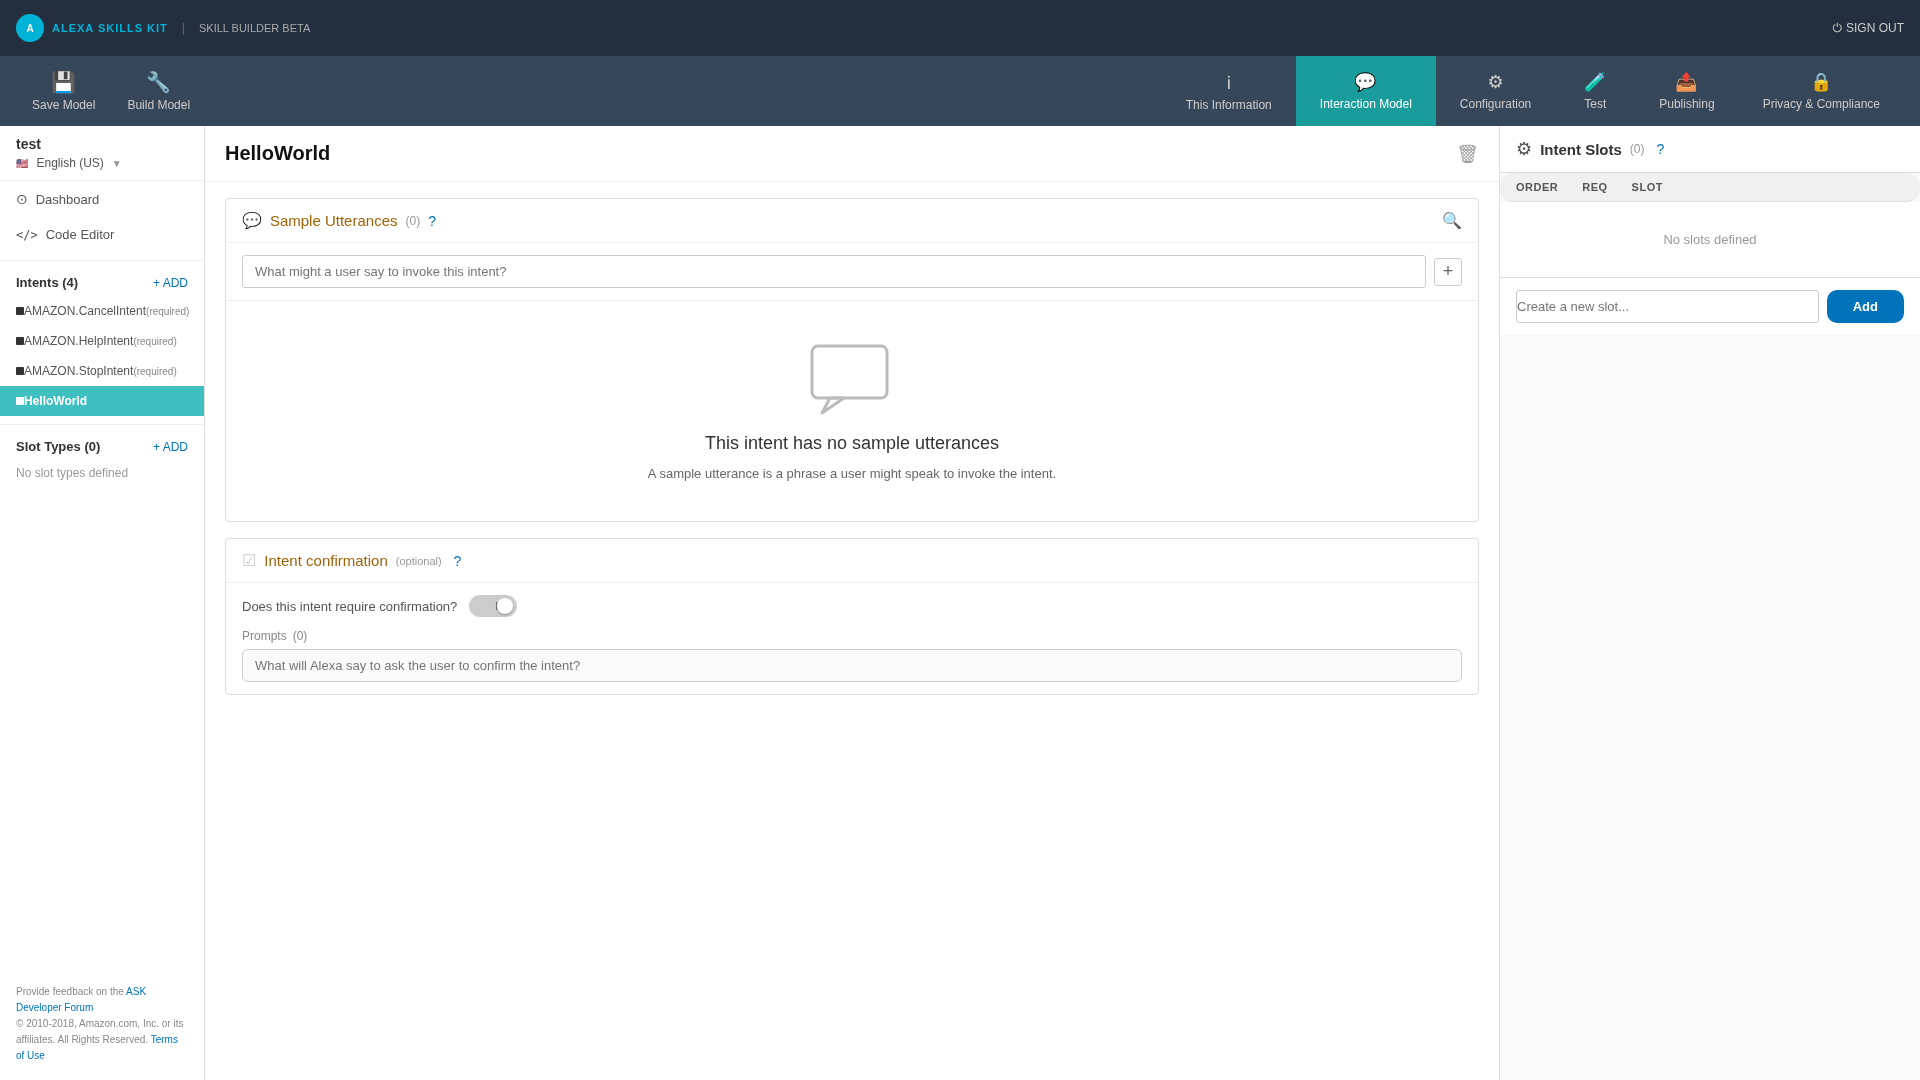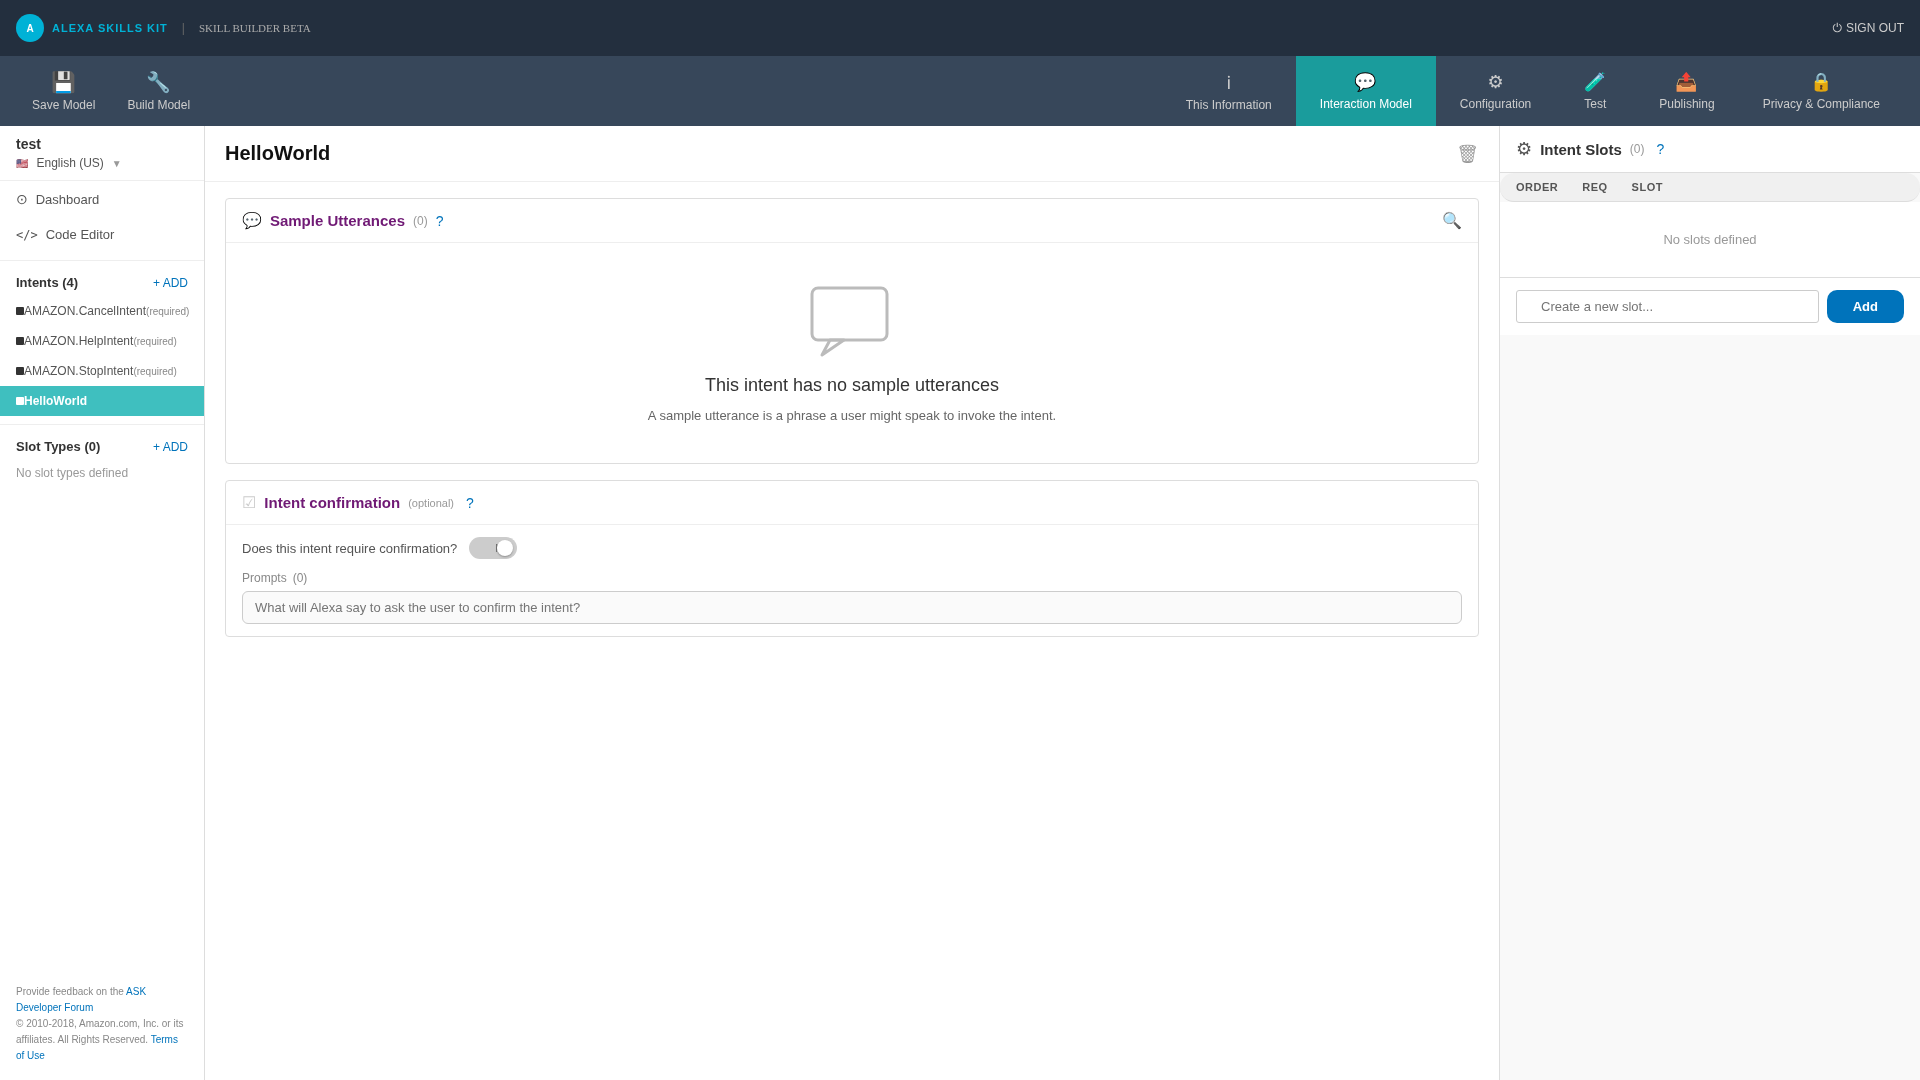--- a/index.html
+++ b/index.html
@@ -26,21 +26,21 @@
       min-width: 200px;
     }
     #topbar .logo-circle {
       width: 28px; height: 28px;
       border-radius: 50%;
       background: #00b2d6;
       display: flex; align-items: center; justify-content: center;
       font-size: 10px; font-weight: bold; color: #fff;
     }
     #topbar .separator { color: #666; margin: 0 6px; }
-    #topbar .beta-label { font-size: 11px; color: #aaa; font-family: Liberation Serif, serif; }
+    #topbar .beta-label { font-size: 11px; color: #aaa; }
     #topbar .sign-out {
       margin-left: auto;
       font-size: 12px;
       color: #ccc;
       cursor: pointer;
       display: flex; align-items: center; gap: 4px;
     }
 
     
     #model-toolbar {
@@ -202,22 +202,22 @@
     }
     .section-header {
       padding: 12px 16px;
       display: flex;
       align-items: center;
       gap: 8px;
       border-bottom: 1px solid #eee;
     }
     .section-title {
       font-size: 15px;
-      font-weight: 700;
-      color: #701a75;
+      font-weight: 400;
+      color: #a16207;
     }
     .section-count {
       font-size: 12px;
       color: #999;
     }
     .help-icon {
       font-size: 14px;
       color: #0073bb;
       cursor: pointer;
     }
@@ -395,21 +395,21 @@
     .slot-input-row {
       padding: 12px 16px;
       display: flex;
       gap: 8px;
       background: #fff;
     }
     .slot-input {
       flex: 1;
       border: 1px solid #ccc;
       border-radius: 3px;
-      padding: 8px 24px;
+      padding: 8px 0;
       font-size: 13px;
       outline: none;
     }
     .slot-add-btn {
       background: #0073bb;
       color: #fff;
       border: none;
       border-radius: 10px;
       padding: 8px 26px;
       font-size: 13px;
@@ -556,20 +556,24 @@
     </div>
 
     <div class="section-card">
       <div class="section-header">
         <span style="font-size:16px;">💬</span>
         <span class="section-title">Sample Utterances</span>
         <span class="section-count">(0)</span>
         <span class="help-icon">?</span>
         <button class="search-icon-btn">🔍</button>
       </div>
+      <div class="utterance-input-row">
+        <input type="text" class="utterance-input" placeholder="What might a user say to invoke this intent?" style="">
+        <button class="utterance-add-btn">+</button>
+      </div>
       <div class="empty-state">
         <svg class="chat-bubble-icon" viewBox="0 0 100 80" fill="none" xmlns="http://www.w3.org/2000/svg">
           <rect x="10" y="5" width="75" height="52" rx="6" ry="6" stroke="#bbb" stroke-width="3" fill="none"></rect>
           <polygon points="28,57 20,72 42,57" fill="none" stroke="#bbb" stroke-width="3" stroke-linejoin="round"></polygon>
         </svg>
         <span class="empty-title">This intent has no sample utterances</span>
         <span class="empty-subtitle">A sample utterance is a phrase a user might speak to invoke the intent.</span>
       </div>
     </div>
 

